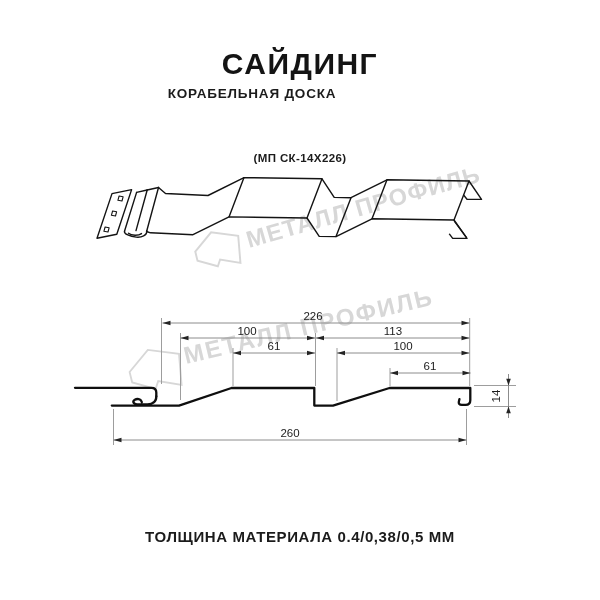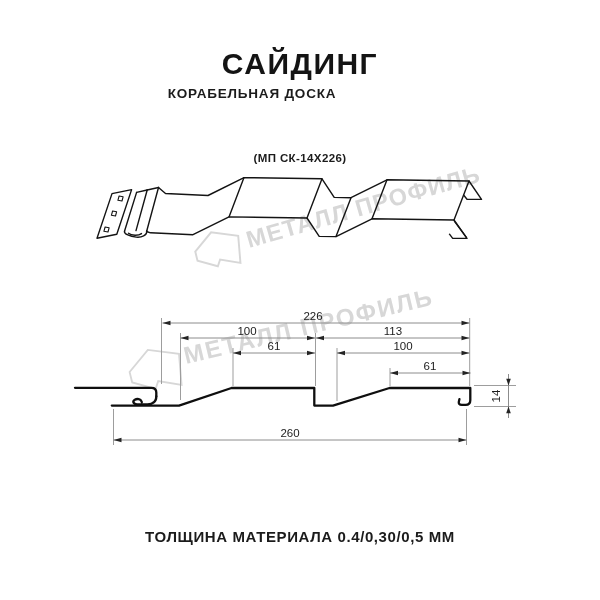--- a/index.html
+++ b/index.html
@@ -146,14 +146,14 @@
       </g>
 
       <g fill="none" stroke="#0f0f0f" stroke-width="2.3" stroke-linejoin="round" stroke-linecap="round">
         <path d="M75,387.8 H151.5 Q156.3,387.8 156.3,392.5 V396.5"></path>
         <path d="M156.3,396.5 C156.3,401.8 152.5,404.3 147.5,404.3 L137,404.3 C133.2,404.3 132.2,401.2 134.8,399.7 C137.2,398.4 140.6,399 141.5,401.3 L141.8,402.2"></path>
         <path d="M111.8,405.6 H179 L231.5,388 H314.3 V405.6 H333 L389.5,388 H470.3 V400.2 Q470.3,404.8 465.6,404.8 H461.8 Q458.2,404.8 458.9,401.4 L459.4,399.2"></path>
       </g>
     </g>
   </svg>
 
-  <div class="footer">ТОЛЩИНА МАТЕРИАЛА 0.4/0,30/0,5 ММ</div>
+  <div class="footer">ТОЛЩИНА МАТЕРИАЛА 0.4/0,38/0,5 ММ</div>
 </div>
 
 </body></html>

